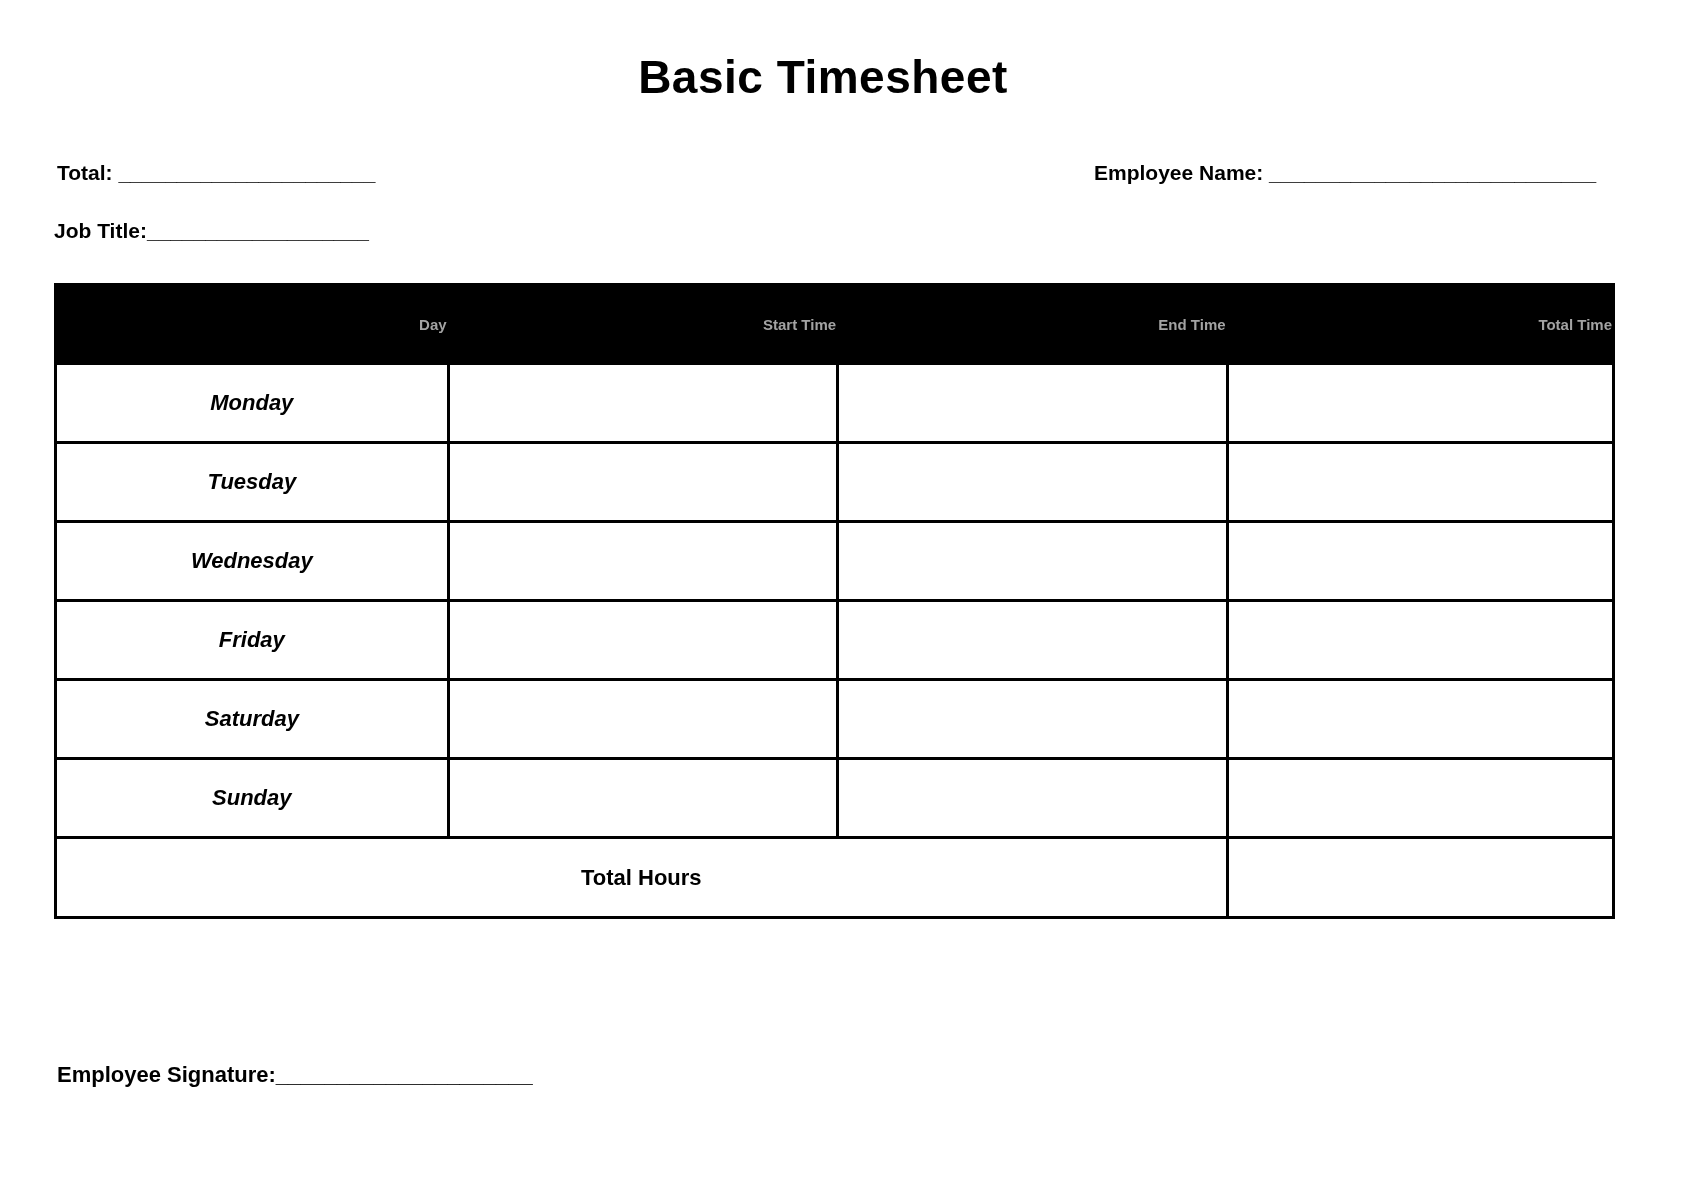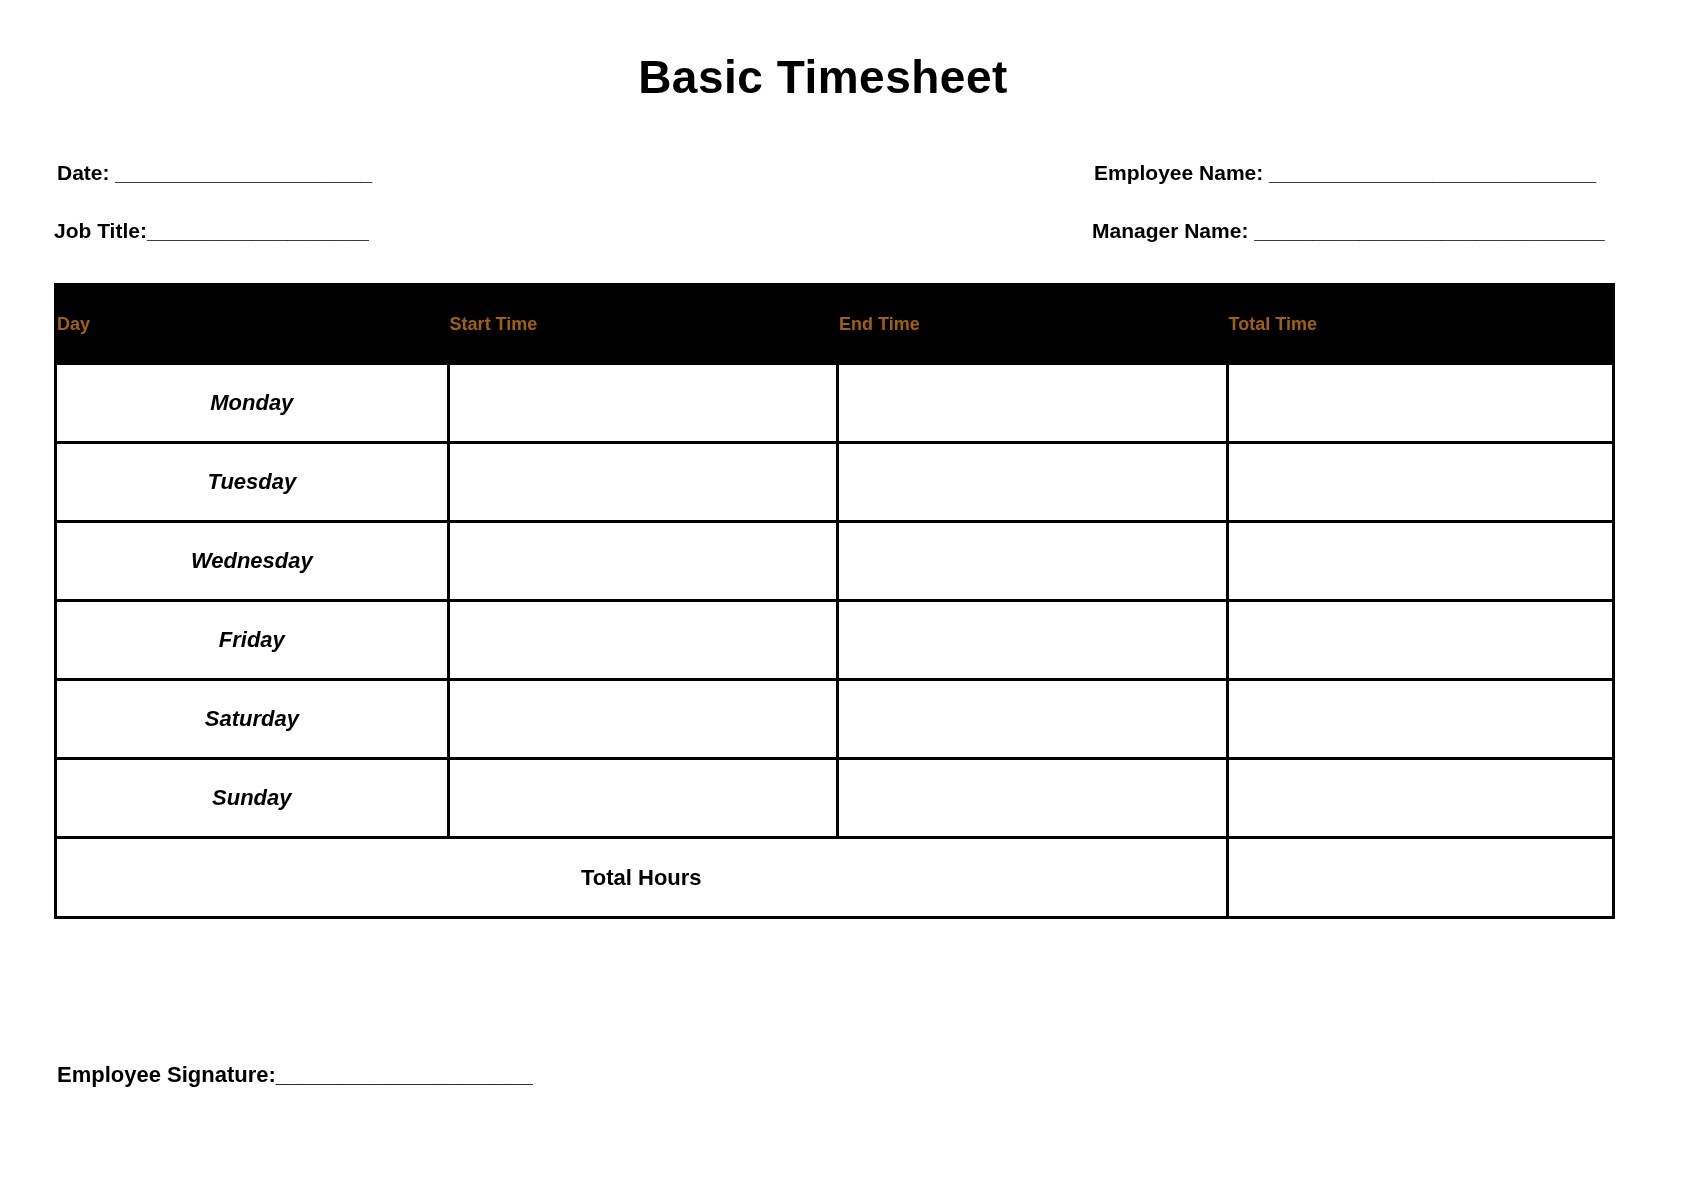--- a/index.html
+++ b/index.html
@@ -21,46 +21,45 @@
   table.ts {
     position:absolute; top:283px; left:54px; width:1561px;
     border-collapse:collapse; table-layout:fixed;
   }
   table.ts th, table.ts td { border:3px solid #000; padding:0; }
   table.ts col.c1 { width:25.2%; }
   table.ts col.c2 { width:25.0%; }
   table.ts col.c3 { width:25.0%; }
   table.ts col.c4 { width:24.8%; }
   table.ts thead th {
-    background:#000; color:#a16207; font-size:18px; height:76px;
-    text-align:left; vertical-align:middle;
+    background:#000; color:#a3a3a3; font-size:15px; height:76px;
+    text-align:right; vertical-align:middle;
   }
   table.ts td { height:76px; vertical-align:middle; }
   td.day-cell { text-align:center; font-size:22px; font-weight:bold;font-style:italic; }
   tr.total-row td { height:77px; }
   td.total-label { text-align:center; font-size:22px; font-weight:bold; }
 
   .sig { position:absolute; font-size:22px; white-space:nowrap; }
   #sig-emp { top:1062px; left:57px; }
   #sig-mgr { top:1062px; left:1058px; }
 </style>
 </head>
 <body>
 
 <div class="page">
 
   <div class="title">Basic Timesheet</div>
 
-  <div class="field" id="f-date"><span>Date: </span><span>______________________</span></div>
+  <div class="field" id="f-date"><span>Total: </span><span>______________________</span></div>
 
   <div class="field" id="f-emp"><span>Employee Name: </span><span>____________________________</span></div>
 
   <div class="field" id="f-job"><span>Job Title:</span><span>___________________</span></div>
 
-  <div class="field" id="f-mgr"><span>Manager Name: </span><span>______________________________</span></div>
 
   <table class="ts">
     <colgroup>
         <col class="c1">
         <col class="c2">
         <col class="c3">
         <col class="c4">
       </colgroup>
     <thead>
       <tr>

